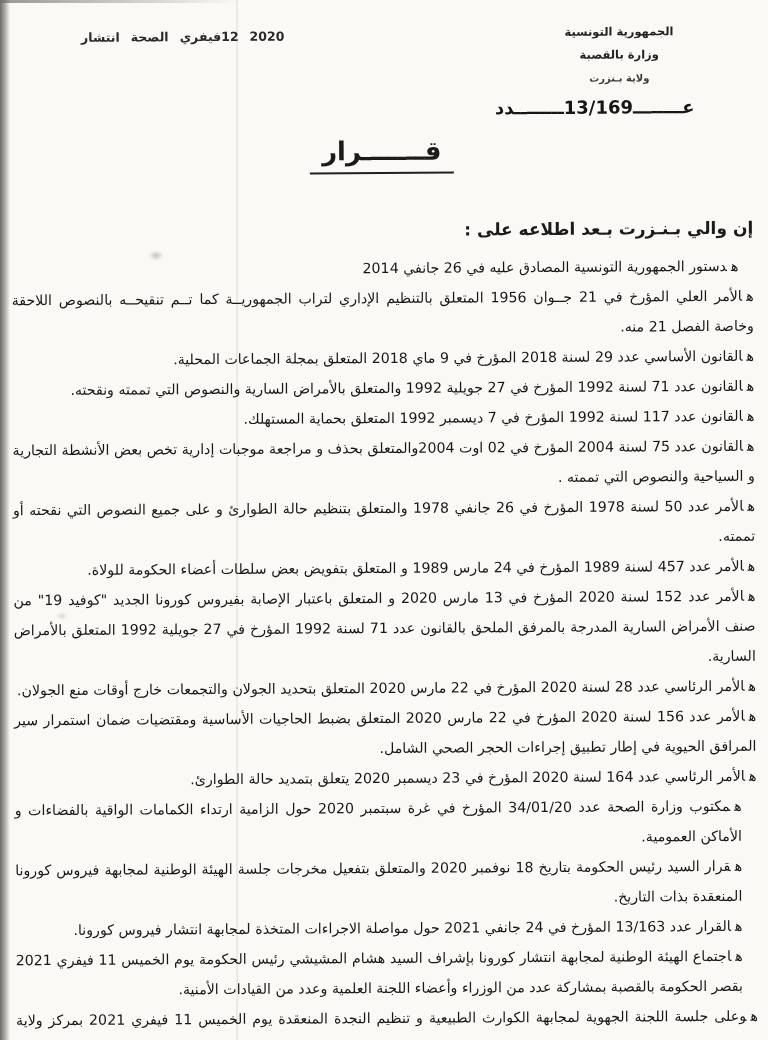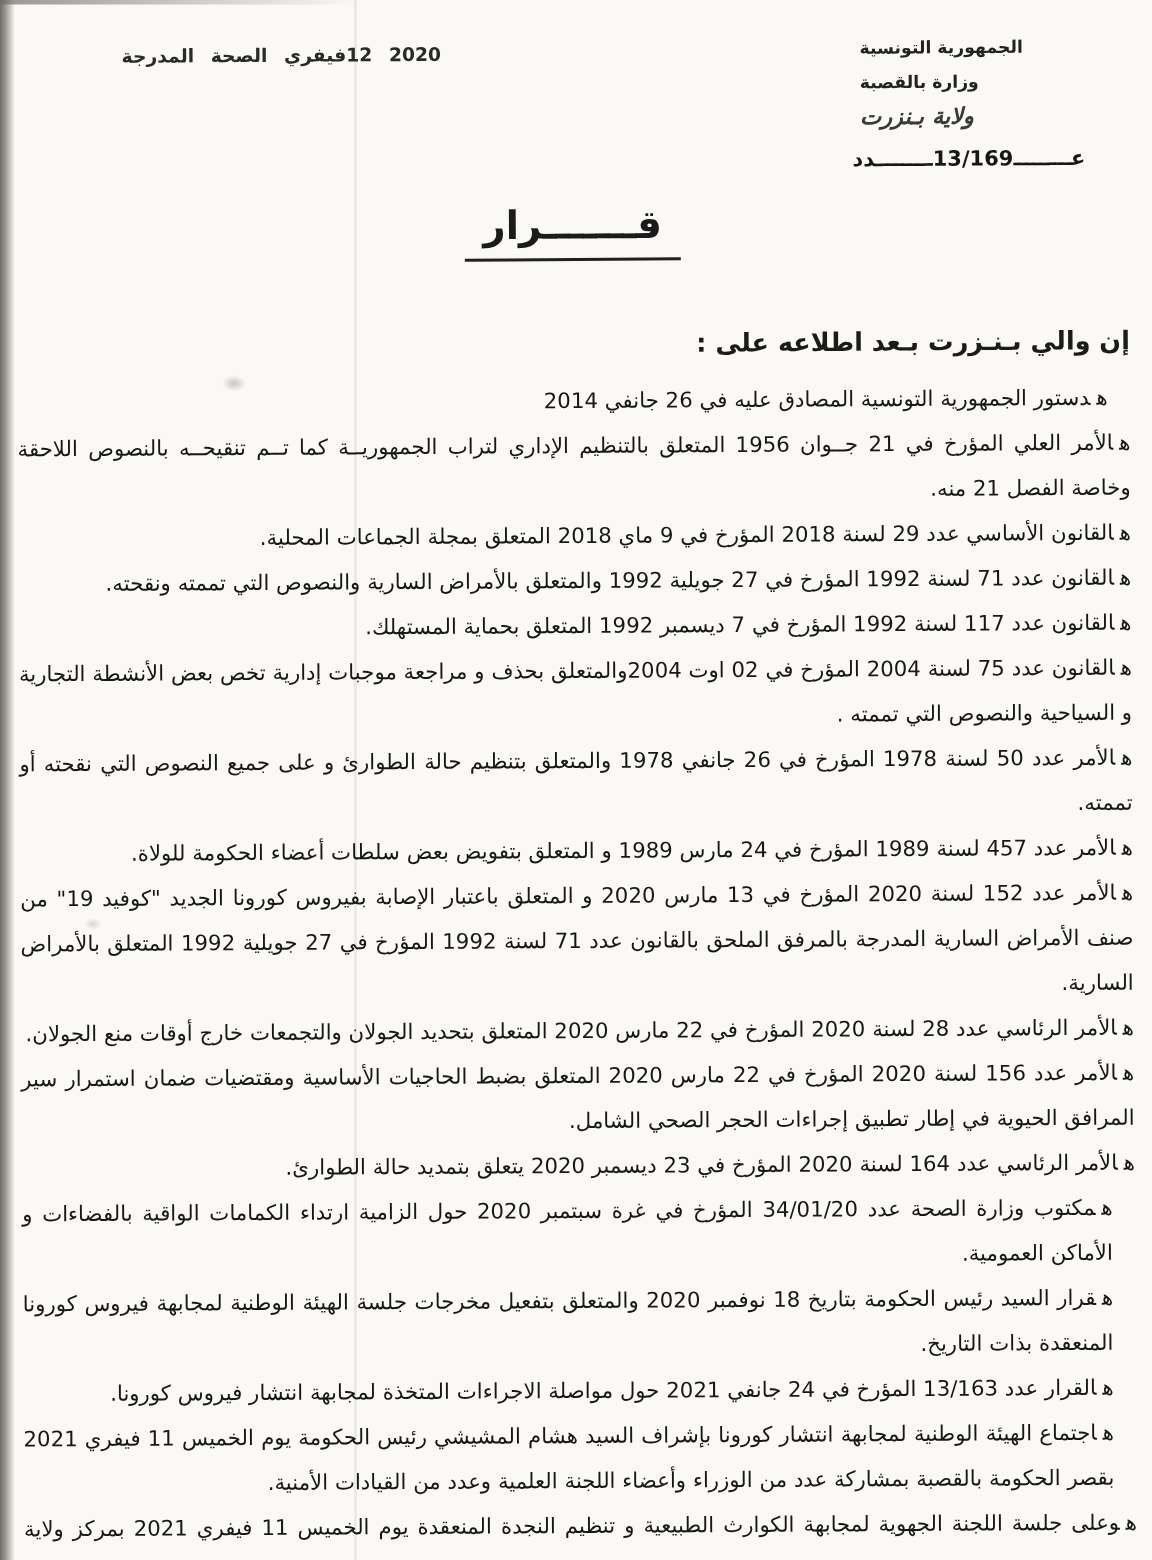--- a/index.html
+++ b/index.html
@@ -35,27 +35,27 @@
     border-radius:50%;
   }
   
   .content{
     position:absolute;inset:0;z-index:3;
     direction:rtl;
     transform:rotate(-0.35deg);
     transform-origin:50% 50%;
   }
   .letterhead{
-    position:absolute;top:22px;right:42px;width:150px;
-    text-align:left;font-weight:bold;
+    position:absolute;top:22px;right:71px;width:150px;
+    text-align:center;font-weight:bold;
     font-size:11.5px;line-height:23px;color:#222;
   }
-  .letterhead .lh-gov{font-size:15px;color:#3a3a3a;font-style:italic;}
+  .letterhead .lh-gov{font-size:10px;color:#3a3a3a;}
   .refnum{
-    margin-top:6px;font-size:14px;font-weight:bold;color:#161616;
+    margin-top:6px;font-size:18px;font-weight:bold;color:#161616;
     white-space:nowrap;letter-spacing:.3px;
   }
   .dateline{
     position:absolute;top:28px;left:84px;
     direction:ltr;display:flex;gap:11px;
     font-size:12.5px;font-weight:bold;color:#2a2a2a;white-space:nowrap;
   }
   .dateline span{direction:rtl;unicode-bidi:isolate;}
   .title-wrap{position:absolute;top:136px;left:0;right:0;text-align:center;}
   .title-word{
@@ -87,21 +87,21 @@
 <div class="content">
 
   <div class="letterhead">
     <div>الجمهورية التونسية</div>
     <div>وزارة بالقصبة</div>
     <div class="lh-gov">ولاية بـنزرت</div>
     <div class="refnum">عــــــــ13/169ــــــــدد</div>
   </div>
 
   <div class="dateline">
-    <span>المدرجة</span>
+    <span>انتشار</span>
     <span>الصحة</span>
     <span>12فيفري</span>
     <span>2020</span>
   </div>
 
   <div class="title-wrap">
     <span class="title-word">قـــــــرار</span>
   </div>
 
   <div class="bodytext">

